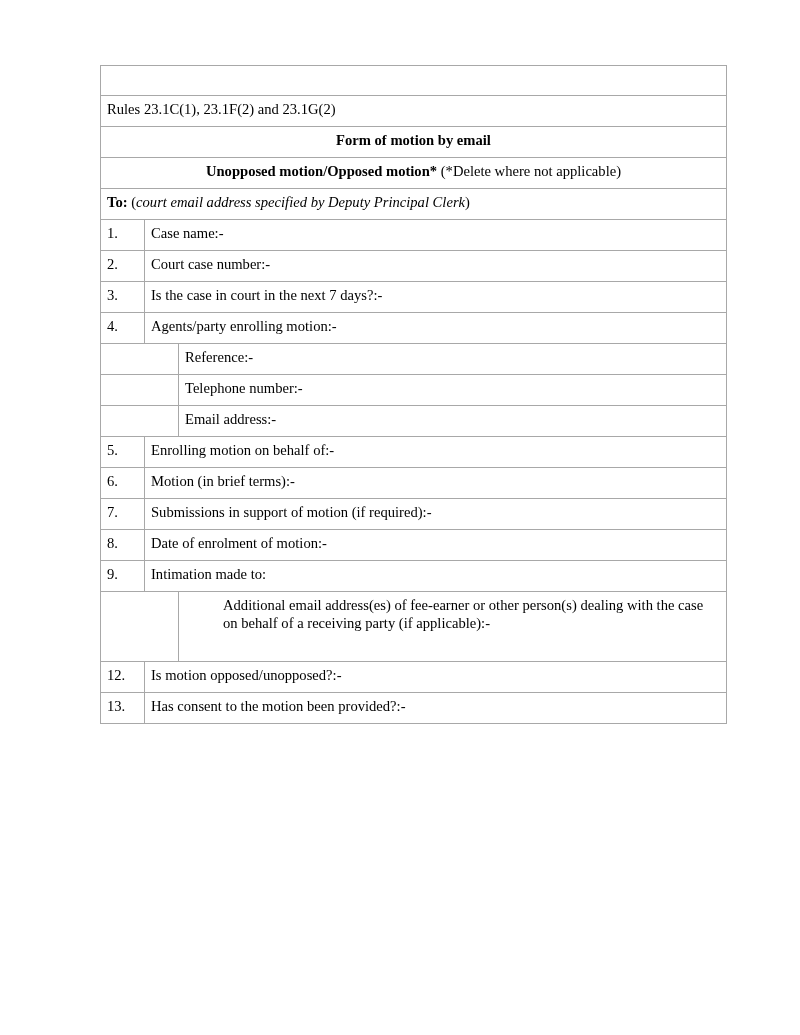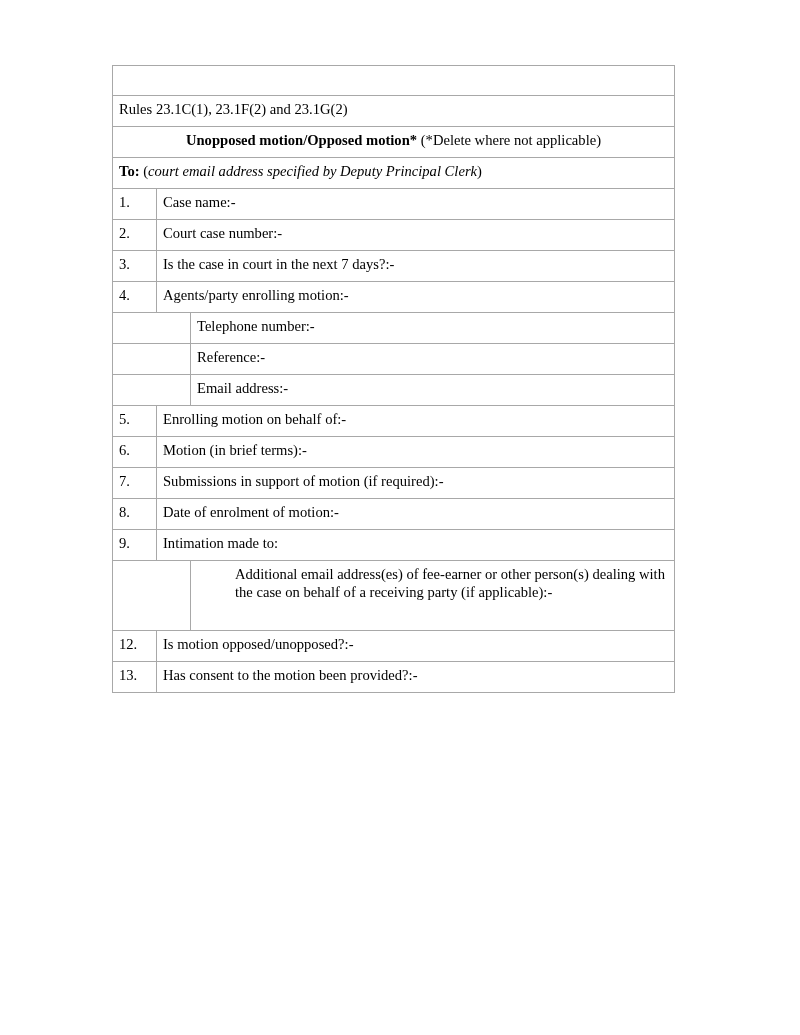--- a/index.html
+++ b/index.html
@@ -19,23 +19,23 @@
     overflow: hidden;
   }
   .page {
     width: 800px;
     height: 1035px;
     background: var(--page-bg);
     position: relative;
   }
   table.form {
     position: absolute;
-    left: 112px;
+    left: 100px;
     top: 65px;
-    width: 563px;
+    width: 627px;
     border-collapse: collapse;
     table-layout: fixed;
   }
   table.form td {
     border: 1px solid var(--border);
     vertical-align: top;
     padding: 4px 6px 2px 6px;
     font-size: 14.6px;
     line-height: 1.25;
     height: 31px;
@@ -58,20 +58,23 @@
       <col>
     </colgroup>
     <tbody>
       <tr class="r-empty">
         <td colspan="3"></td>
       </tr>
       <tr>
         <td colspan="3">Rules 23.1C(1), 23.1F(2) and 23.1G(2)</td>
       </tr>
       <tr>
+        <td colspan="3" class="center bold">Form of motion by email</td>
+      </tr>
+      <tr>
         <td colspan="3" class="center"><span class="bold">Unopposed motion/Opposed motion*</span><span> (*Delete where not applicable)</span></td>
       </tr>
       <tr>
         <td colspan="3"><span class="bold">To:</span><span> (</span><em>court email address specified by Deputy Principal Clerk</em><span>)</span></td>
       </tr>
 
       <tr>
         <td>1.</td>
         <td colspan="2">Case name:-</td>
       </tr>
@@ -83,25 +86,25 @@
         <td>3.</td>
         <td colspan="2">Is the case in court in the next 7 days?:-</td>
       </tr>
       <tr>
         <td>4.</td>
         <td colspan="2">Agents/party enrolling motion:-</td>
       </tr>
 
       <tr>
         <td colspan="2"></td>
-        <td>Telephone number:-</td>
+        <td>Reference:-</td>
       </tr>
       <tr>
         <td colspan="2"></td>
-        <td>Reference:-</td>
+        <td>Telephone number:-</td>
       </tr>
       <tr>
         <td colspan="2"></td>
         <td>Email address:-</td>
       </tr>
 
       <tr>
         <td>5.</td>
         <td colspan="2">Enrolling motion on behalf of:-</td>
       </tr>

